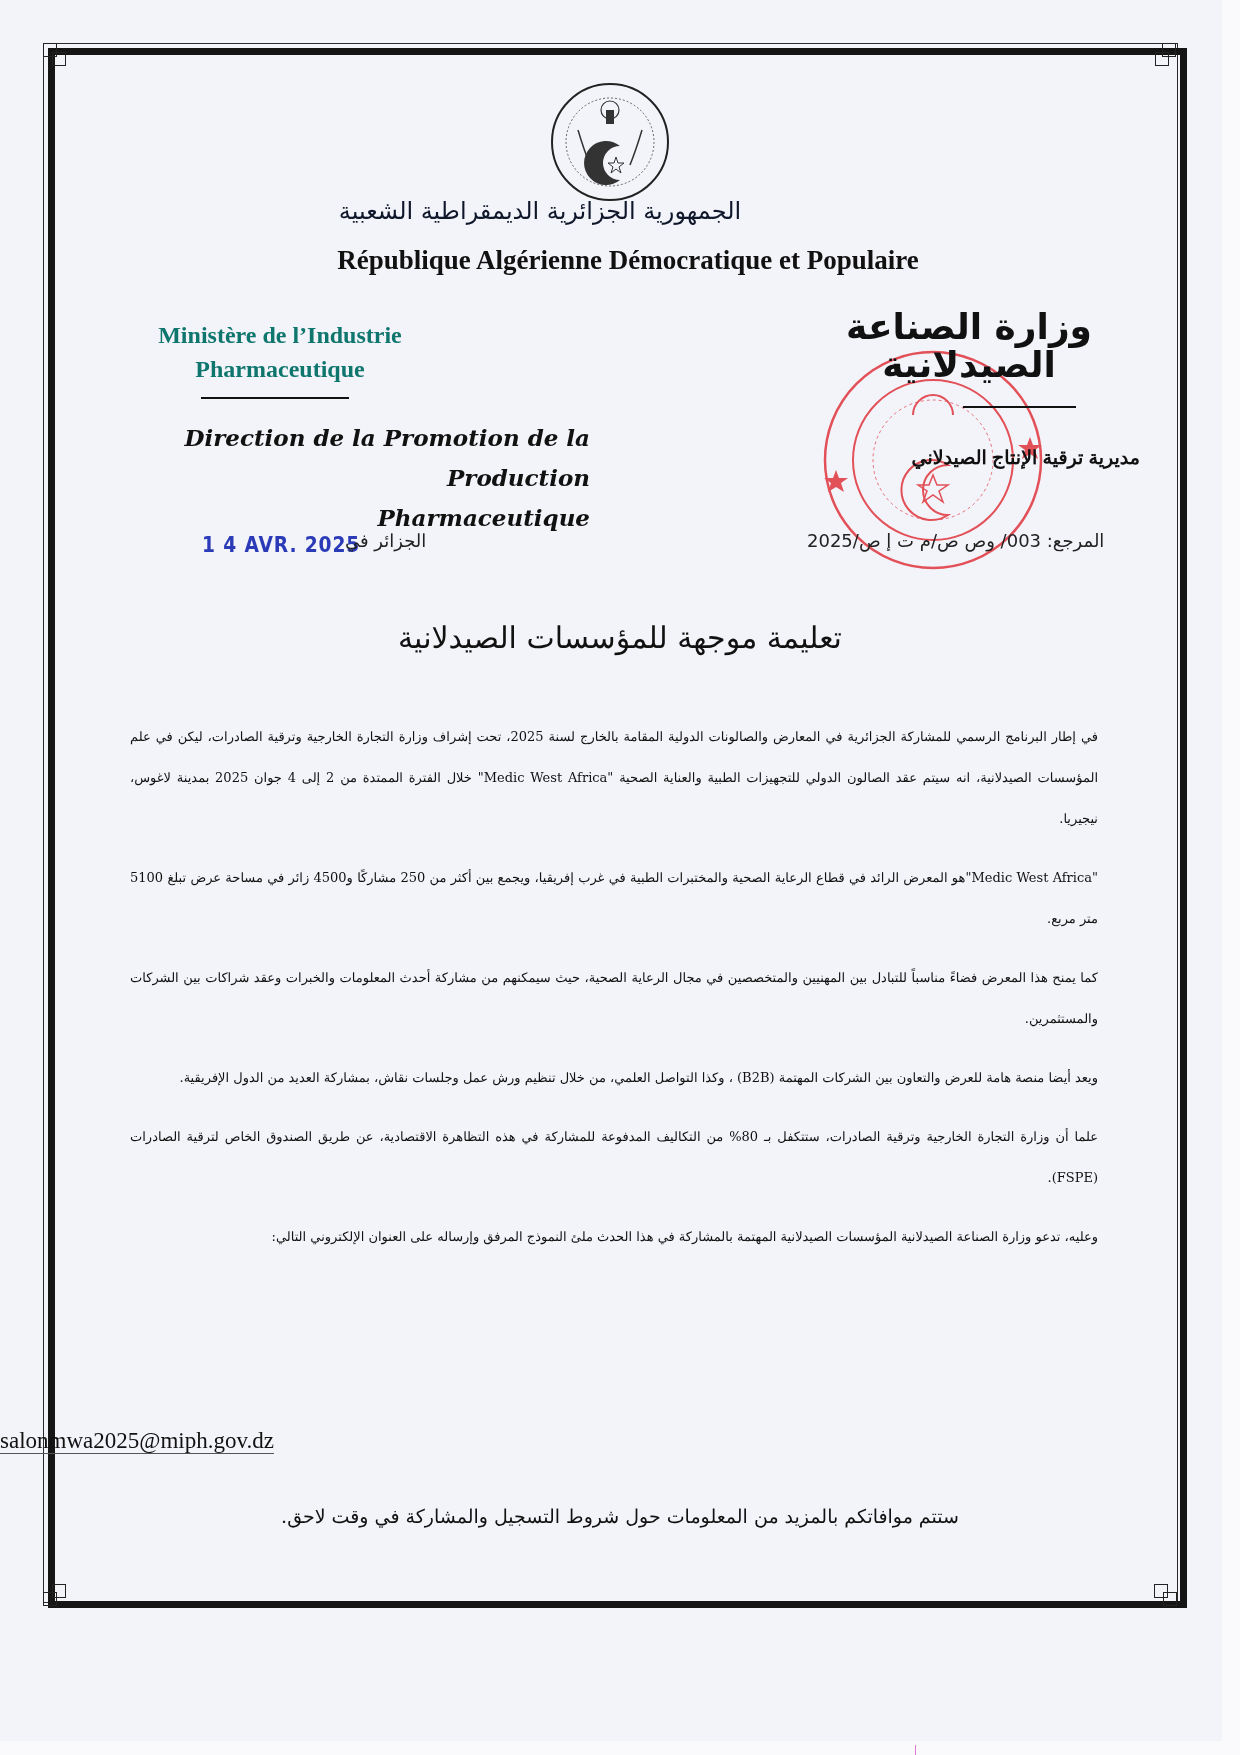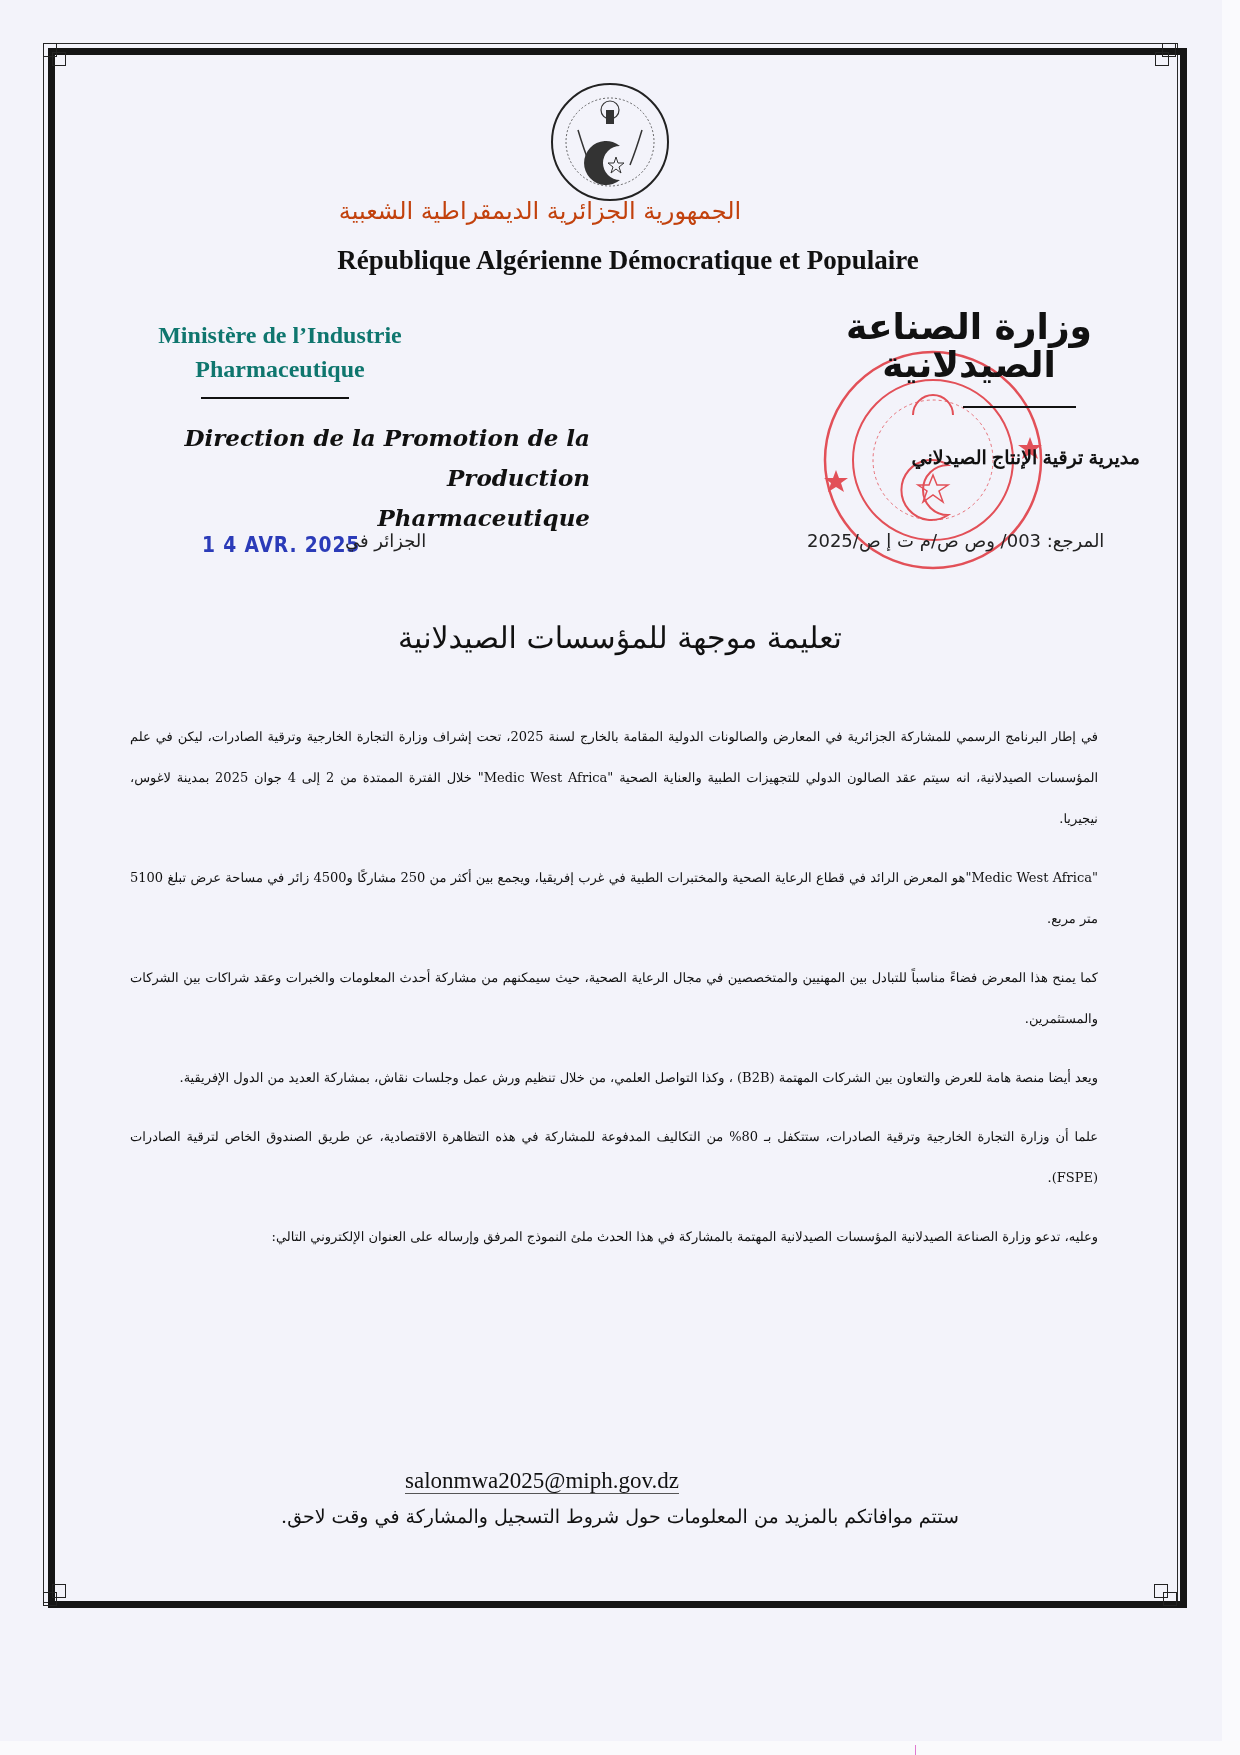--- a/index.html
+++ b/index.html
@@ -10,21 +10,21 @@
   }
   .right-strip { position:absolute; top:0; right:0; width:18px; height:1755px; background:#fafafd; }
   .bottom-strip { position:absolute; left:0; bottom:0; width:1240px; height:14px; background:#fafafc; }
   
   .frame-thick { position:absolute; left:48px; top:48px; width:1125px; height:1546px; border:7px solid #151515; }
   .frame-thin { position:absolute; left:43px; top:43px; width:1133px; height:1558px; border:1.5px solid #2a2a2a; }
   .corner { position:absolute; width:12px; height:12px; border:1.5px solid #222; background:transparent; }
 
   .emblem { position:absolute; left:548px; top:80px; width:124px; height:124px; }
   .ar-republic { position:absolute; left:0; width:1080px; top:197px; text-align:center; direction:rtl;
-    font-family:"DejaVu Sans", sans-serif; font-size:24px; letter-spacing:2px; color:#c2410c; }
+    font-family:"DejaVu Sans", sans-serif; font-size:24px; letter-spacing:2px; color:#0f172a; }
   .fr-republic { position:absolute; left:8px; width:1240px; top:245px; text-align:center;
     font-family:"Liberation Serif", serif; font-weight:bold; font-size:27px; color:#111; }
 
   .min-fr { position:absolute; left:120px; top:318px; width:320px; text-align:center;
     font-family:"Liberation Serif", serif; font-weight:bold; font-size:24px; line-height:34px; color:#0f766e; }
   .min-fr-line { position:absolute; left:201px; top:397px; width:148px; height:2px; background:#111; }
   .dir-fr { position:absolute; left:70px; top:418px; width:520px; text-align:right;
     font-family:"DejaVu Serif", serif; font-style:italic; font-weight:bold; font-size:23px; line-height:40px; color:#111; }
 
   .min-ar { position:absolute; right:148px; top:308px; text-align:center; direction:rtl;
@@ -41,22 +41,22 @@
     font-family:"DejaVu Serif", serif; font-size:18px; color:#222; }
   .reference { position:absolute; left:807px; top:530px; direction:rtl;
     font-family:"DejaVu Sans", sans-serif; font-size:18px; color:#222; }
 
   .title { position:absolute; left:0; width:1240px; top:620px; text-align:center; direction:rtl;
     font-family:"DejaVu Serif", serif; font-size:30px; color:#111; }
 
   .body { position:absolute; left:130px; width:968px; top:716px; direction:rtl;
     font-family:"DejaVu Serif", serif; font-size:13px; line-height:41px; color:#111; text-align:justify; }
   .body p { margin:0 0 18px 0; }
-  .email { position:absolute; left:0; width:1084px; top:1428px; text-align:center;
-    font-family:"Liberation Serif", serif; font-size:23px; color:#111;margin-top:40px; }
+  .email { position:absolute; left:0; width:1084px; top:1428px; 
+    font-family:"Liberation Serif", serif; font-size:23px; color:#111; }
   .email span { border-bottom:1px solid #555; }
   .closing { position:absolute; left:0; width:1240px; top:1505px; text-align:center; direction:rtl;
     font-family:"DejaVu Serif", serif; font-size:19px; color:#111; }
   .pink-mark { position:absolute; left:915px; top:1745px; width:1px; height:10px; background:#e07ad0; }
 </style>
 </head>
 <body>
 
 <div class="right-strip"></div>
 <div class="bottom-strip"></div>

